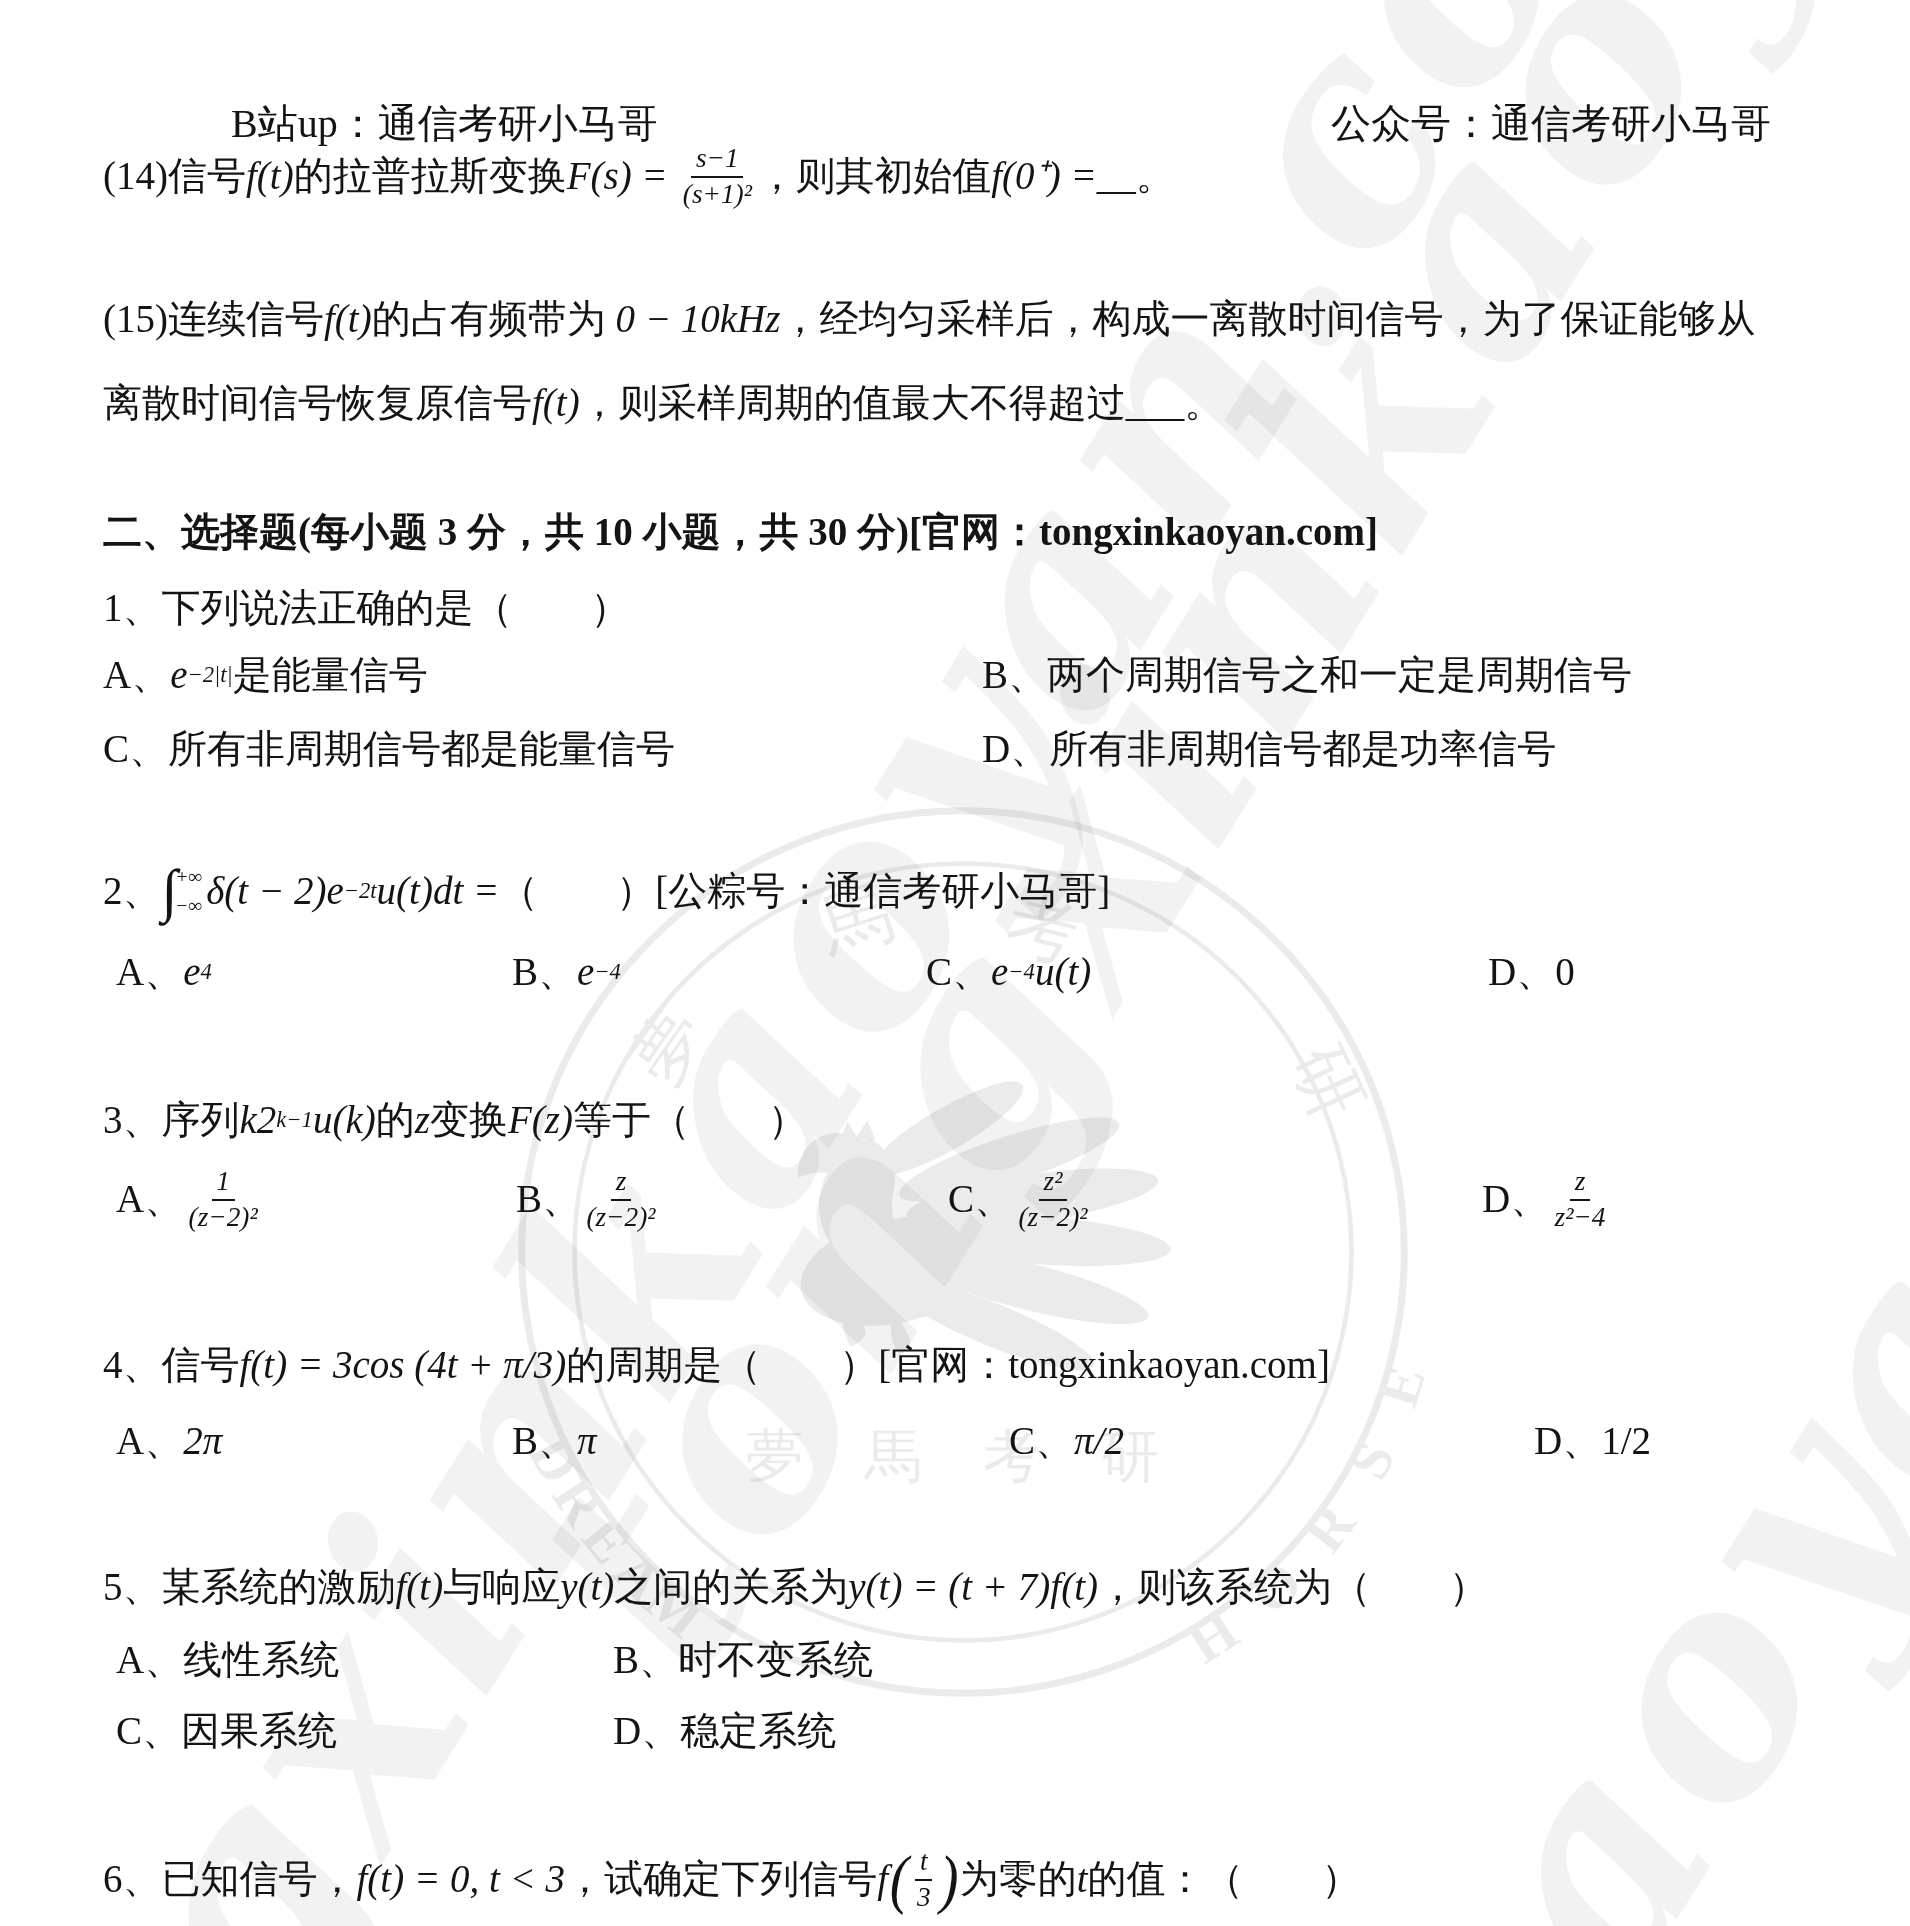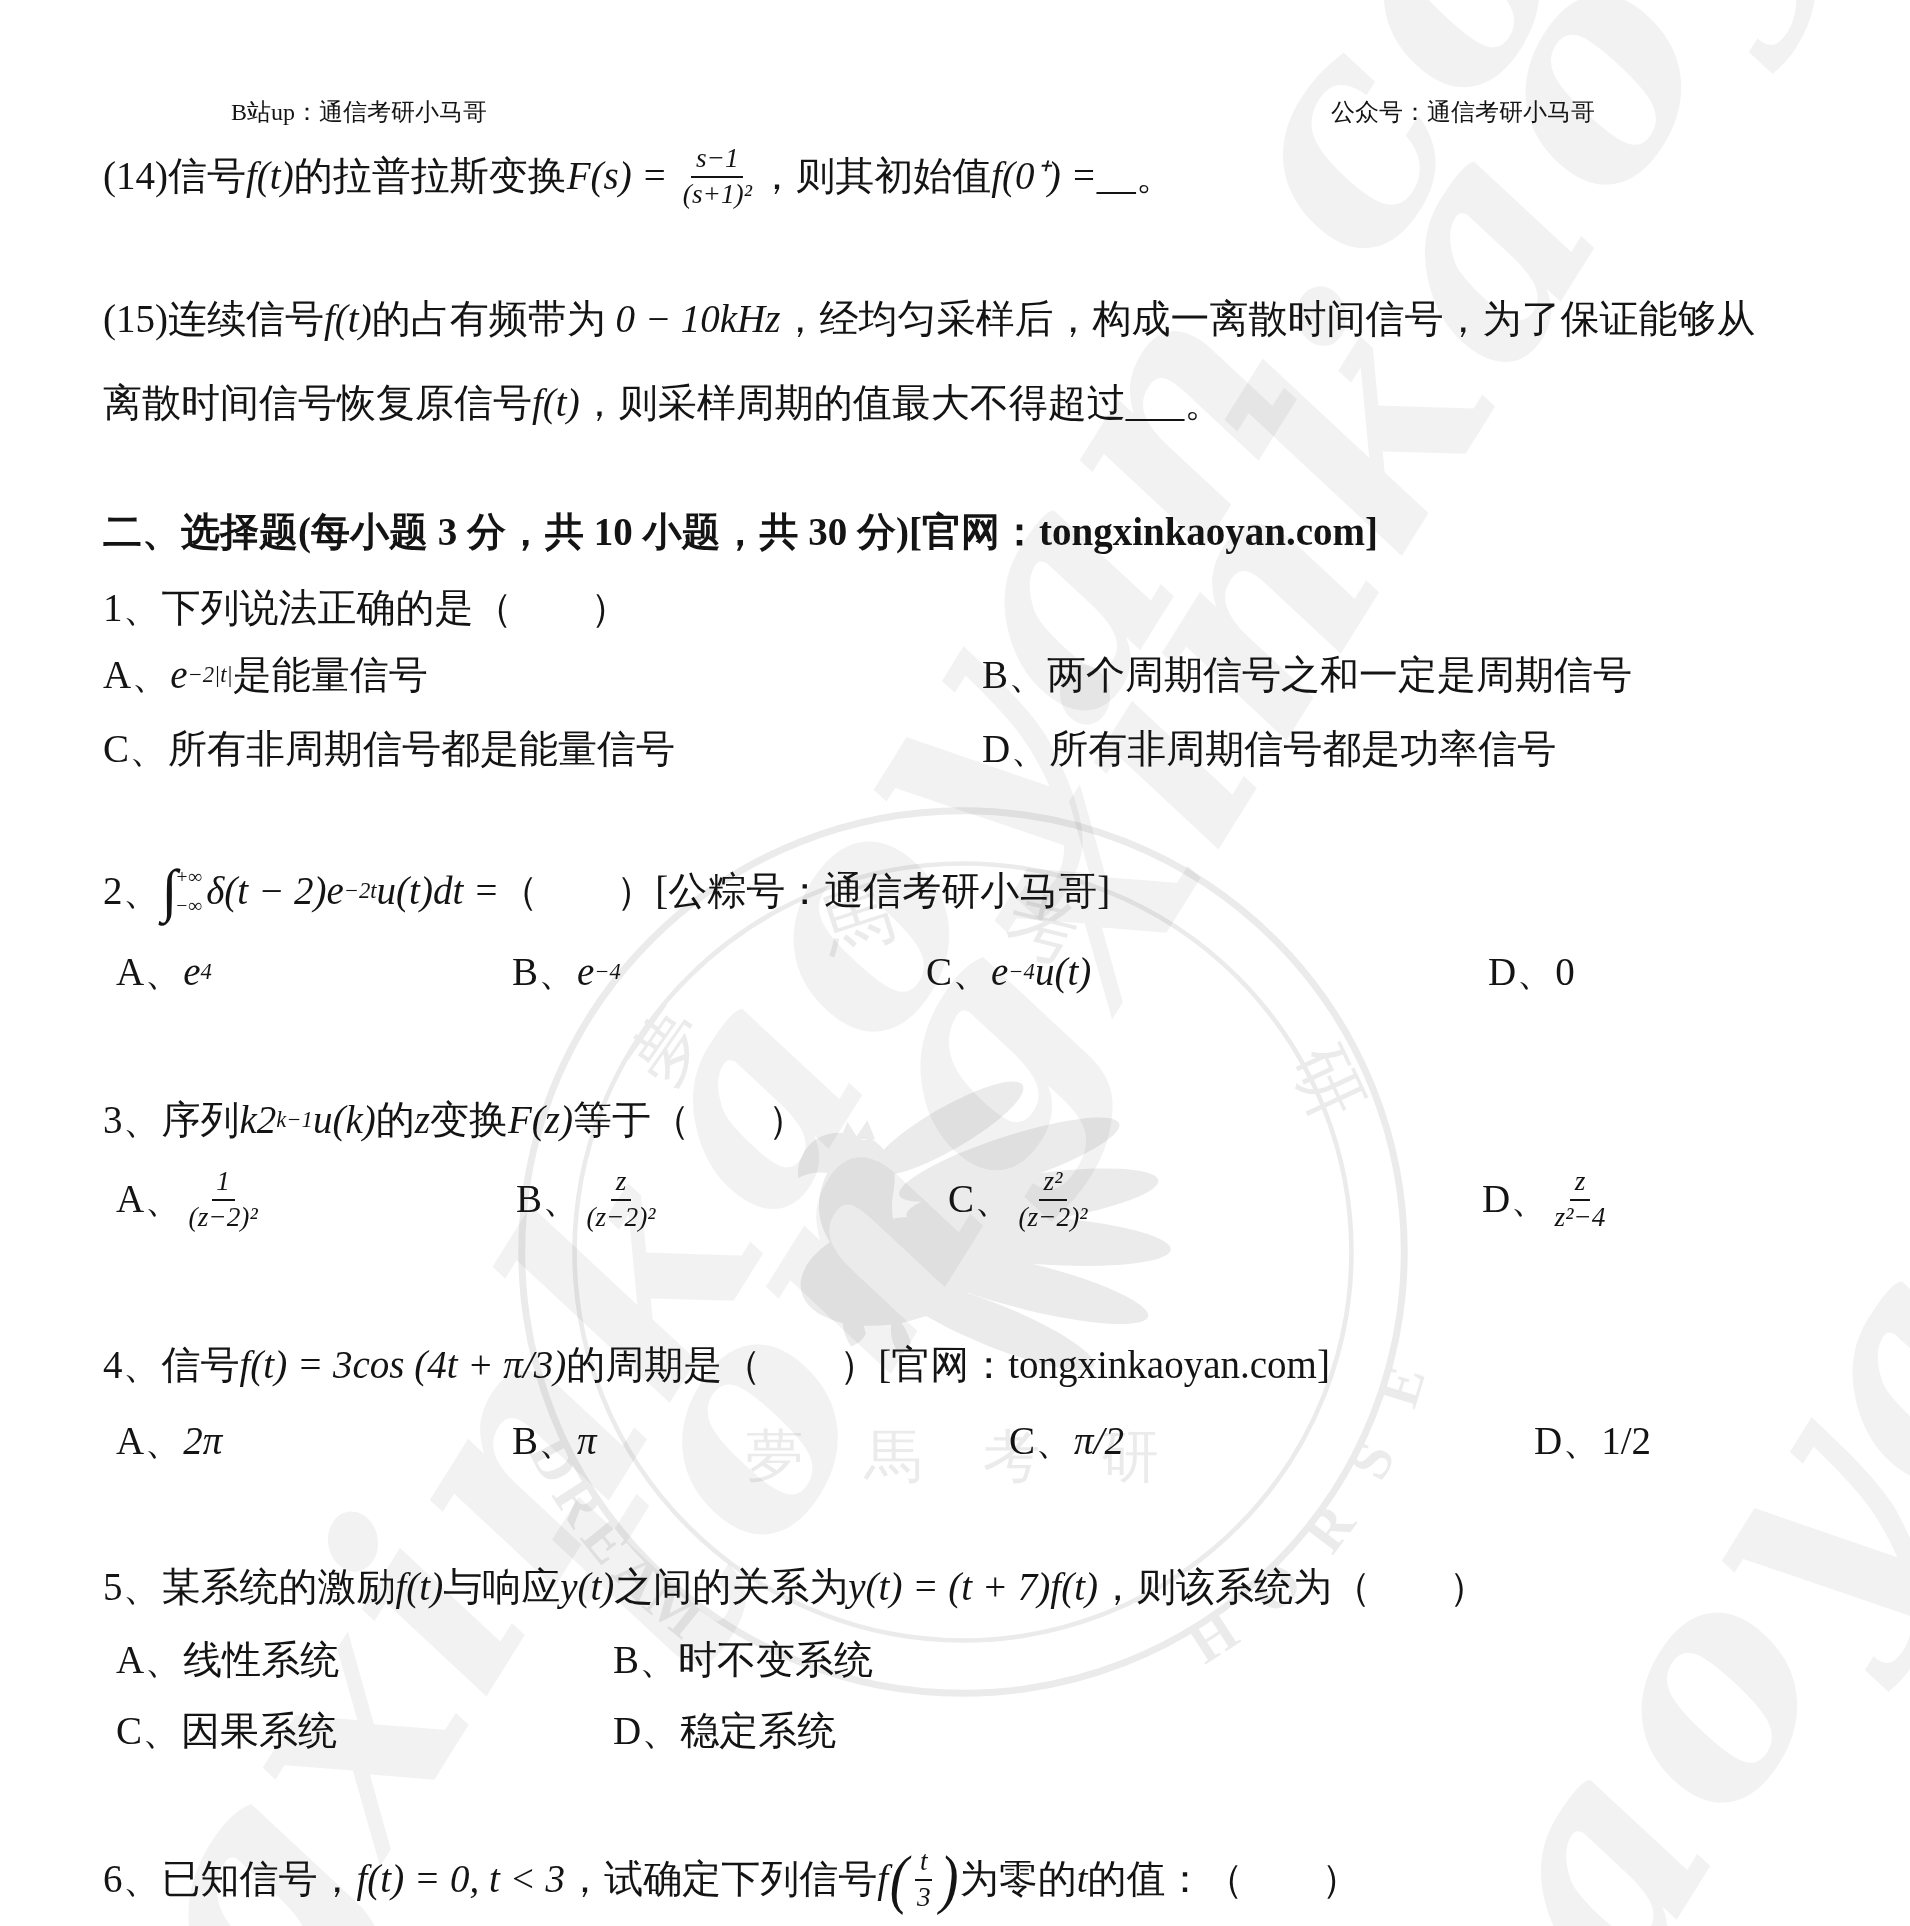--- a/index.html
+++ b/index.html
@@ -31,21 +31,21 @@
   .mi{font-style:italic;}
   sup.sp{font-size:58%;font-style:italic;line-height:1;vertical-align:0.62em;}
   .big{font-size:150%;line-height:1;font-style:normal;margin-right:0.8px;}
   .ss{display:inline-flex;flex-direction:column;justify-content:space-between;
       font-size:50%;font-style:italic;line-height:1;height:2.5em;margin:0 3.9px 0 -3.1px;}
   .frac{display:inline-flex;flex-direction:column;align-items:center;
         font-size:70%;font-style:italic;line-height:1.2;margin:0 5.4px;text-align:center;}
   .frac .num{border-bottom:2.3px solid #141414;padding:0 4.6px 1.5px;}
   .frac .den{padding-top:0;}
   .paren{font-size:170%;line-height:1;transform:scaleX(0.85);}
-  .meta{position:absolute;font-size:24px;white-space:pre;}
+  .meta{position:absolute;font-size:40px;white-space:pre;}
 </style>
 </head>
 <body>
 
 <div class="wm-layer">
   <div class="wmband" style="left:-270px;top:2388px;">tongxinkaoyan.com</div>
   <div class="wmband" style="left:578px;top:3159px;">tongxinkaoyan.com</div>
   <div class="wmband" style="left:462px;top:1541px;">tongxinkaoyan.com</div>
 
   <svg class="seal" viewBox="0 0 2600 2600">

